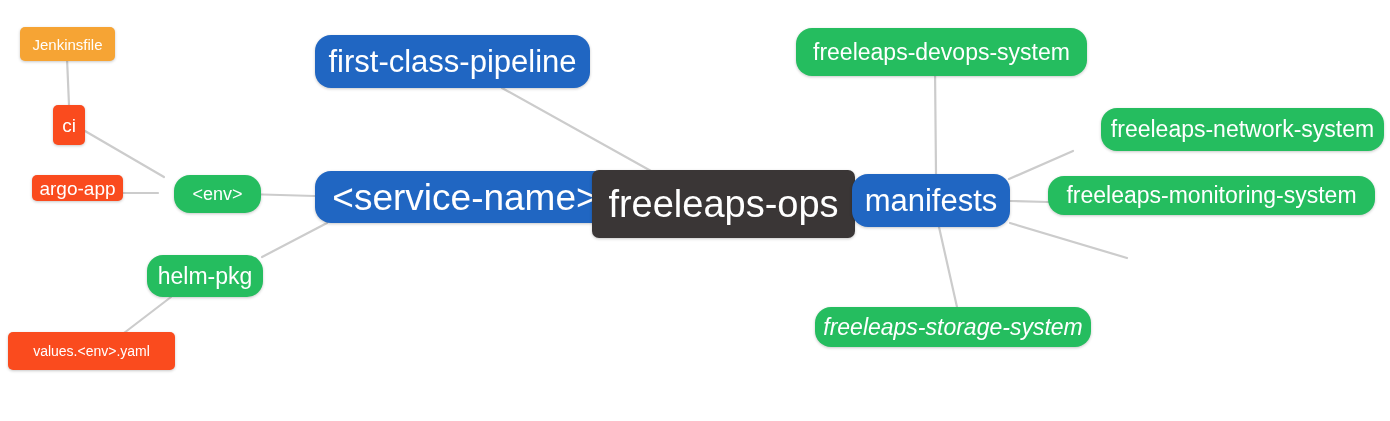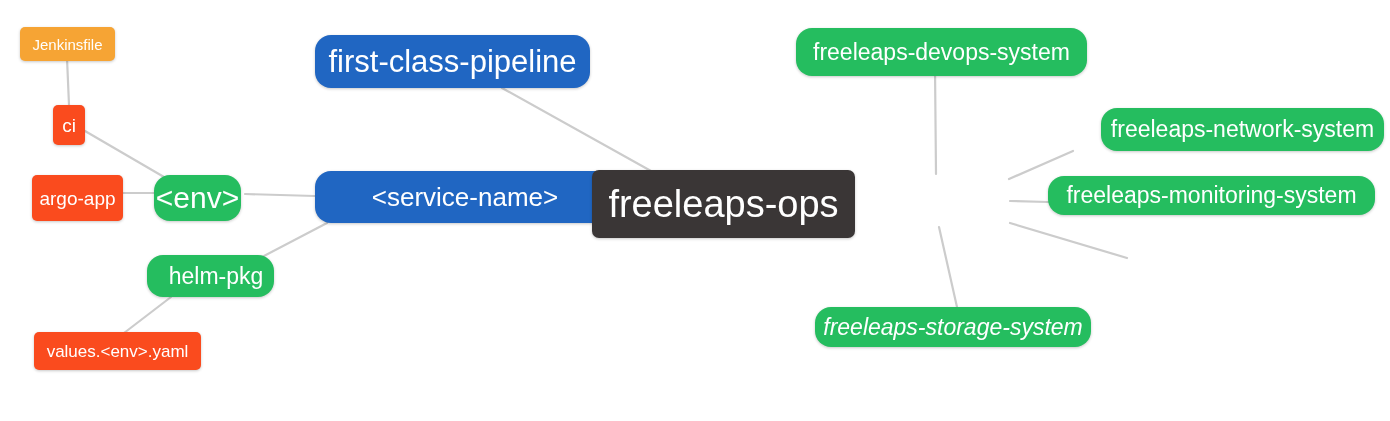--- a/index.html
+++ b/index.html
@@ -37,32 +37,32 @@
   }
   .node--root  { background: var(--c-root, #3a3636); border-radius: 7px; }
   .node--blue  { background: var(--c-branch, #2066c2); }
   .node--green { background: var(--c-leaf-green, #25bd5f); }
   .node--red   { background: var(--c-leaf-red, #fa4b1e); border-radius: 5px; }
   .node--amber { background: var(--c-leaf-amber, #f6a434); border-radius: 5px; }
 
   
   .n-ops        { left: 584px;  top: 170px; width: 263px; height: 68px; font-size: 38px; margin-left: 8px; }
   .n-fcp        { left: 315px;  top: 35px;  width: 275px; height: 53px; font-size: 31px; }
-  .n-service    { left: 315px;  top: 171px; width: 300px; height: 52px; font-size: 26px; }
+  .n-service    { left: 315px;  top: 171px; width: 300px; height: 52px; font-size: 37px; }
   .n-manifests  { left: 852px;  top: 174px; width: 158px; height: 53px; font-size: 31px; }
-  .n-env        { left: 154px;  top: 175px; width: 87px;  height: 46px; font-size: 30px; }
-  .n-helm       { left: 147px;  top: 255px; width: 116px; height: 42px; font-size: 23px; padding-left: 11px; }
+  .n-env        { left: 174px;  top: 175px; width: 87px;  height: 38px; font-size: 18px; }
+  .n-helm       { left: 147px;  top: 255px; width: 116px; height: 42px; font-size: 23px; }
   .n-devops     { left: 796px;  top: 28px;  width: 291px; height: 48px; font-size: 23px; }
   .n-network    { left: 1053px; top: 108px; width: 283px; height: 43px; font-size: 23px; margin-left: 48px; }
   .n-monitoring { left: 1048px; top: 176px; width: 327px; height: 39px; font-size: 23px; }
   .n-controls   { left: 1060px; top: 257px; width: 296px; height: 40px; font-size: 23px; }
   .n-storage    { left: 815px;  top: 307px; width: 276px; height: 40px; font-size: 23px; font-style: italic; }
   .n-ci         { left: 53px;   top: 105px; width: 32px;  height: 40px; font-size: 19px; }
-  .n-argo       { left: 32px;   top: 175px; width: 91px;  height: 46px; font-size: 19px; }
-  .n-values     { left: 8px;    top: 332px; width: 167px; height: 38px; font-size: 17px; margin-left: 26px; }
+  .n-argo       { left: 32px;   top: 175px; width: 91px;  height: 26px; font-size: 19px; }
+  .n-values     { left: 8px;    top: 332px; width: 167px; height: 38px; font-size: 14px; }
   .n-jenkins    { left: 20px;   top: 27px;  width: 95px;  height: 34px; font-size: 15px; }
 </style>
 </head>
 <body>
 
 <div class="canvas">
 
   <svg class="edge-layer" viewBox="0 0 1390 421" xmlns="http://www.w3.org/2000/svg">
     <line x1="67" y1="58" x2="69" y2="105"></line>
     <line x1="85" y1="131" x2="164" y2="177"></line>
@@ -80,20 +80,21 @@
     <line x1="939" y1="227" x2="957" y2="307"></line>
   </svg>
 
   <div class="node node--amber n-jenkins">Jenkinsfile</div>
   <div class="node node--red   n-ci">ci</div>
   <div class="node node--red   n-argo">argo-app</div>
   <div class="node node--green n-env">&lt;env&gt;</div>
   <div class="node node--blue  n-fcp">first-class-pipeline</div>
   <div class="node node--blue  n-service">&lt;service-name&gt;</div>
   <div class="node node--root  n-ops">freeleaps-ops</div>
+  <div class="node node--blue  n-manifests">manifests</div>
   <div class="node node--green n-helm">helm-pkg</div>
   <div class="node node--red   n-values">values.&lt;env&gt;.yaml</div>
   <div class="node node--green n-devops">freeleaps-devops-system</div>
   <div class="node node--green n-network">freeleaps-network-system</div>
   <div class="node node--green n-monitoring">freeleaps-monitoring-system</div>
   <div class="node node--green n-storage">freeleaps-storage-system</div>
 
 </div>
 
 </body></html>

